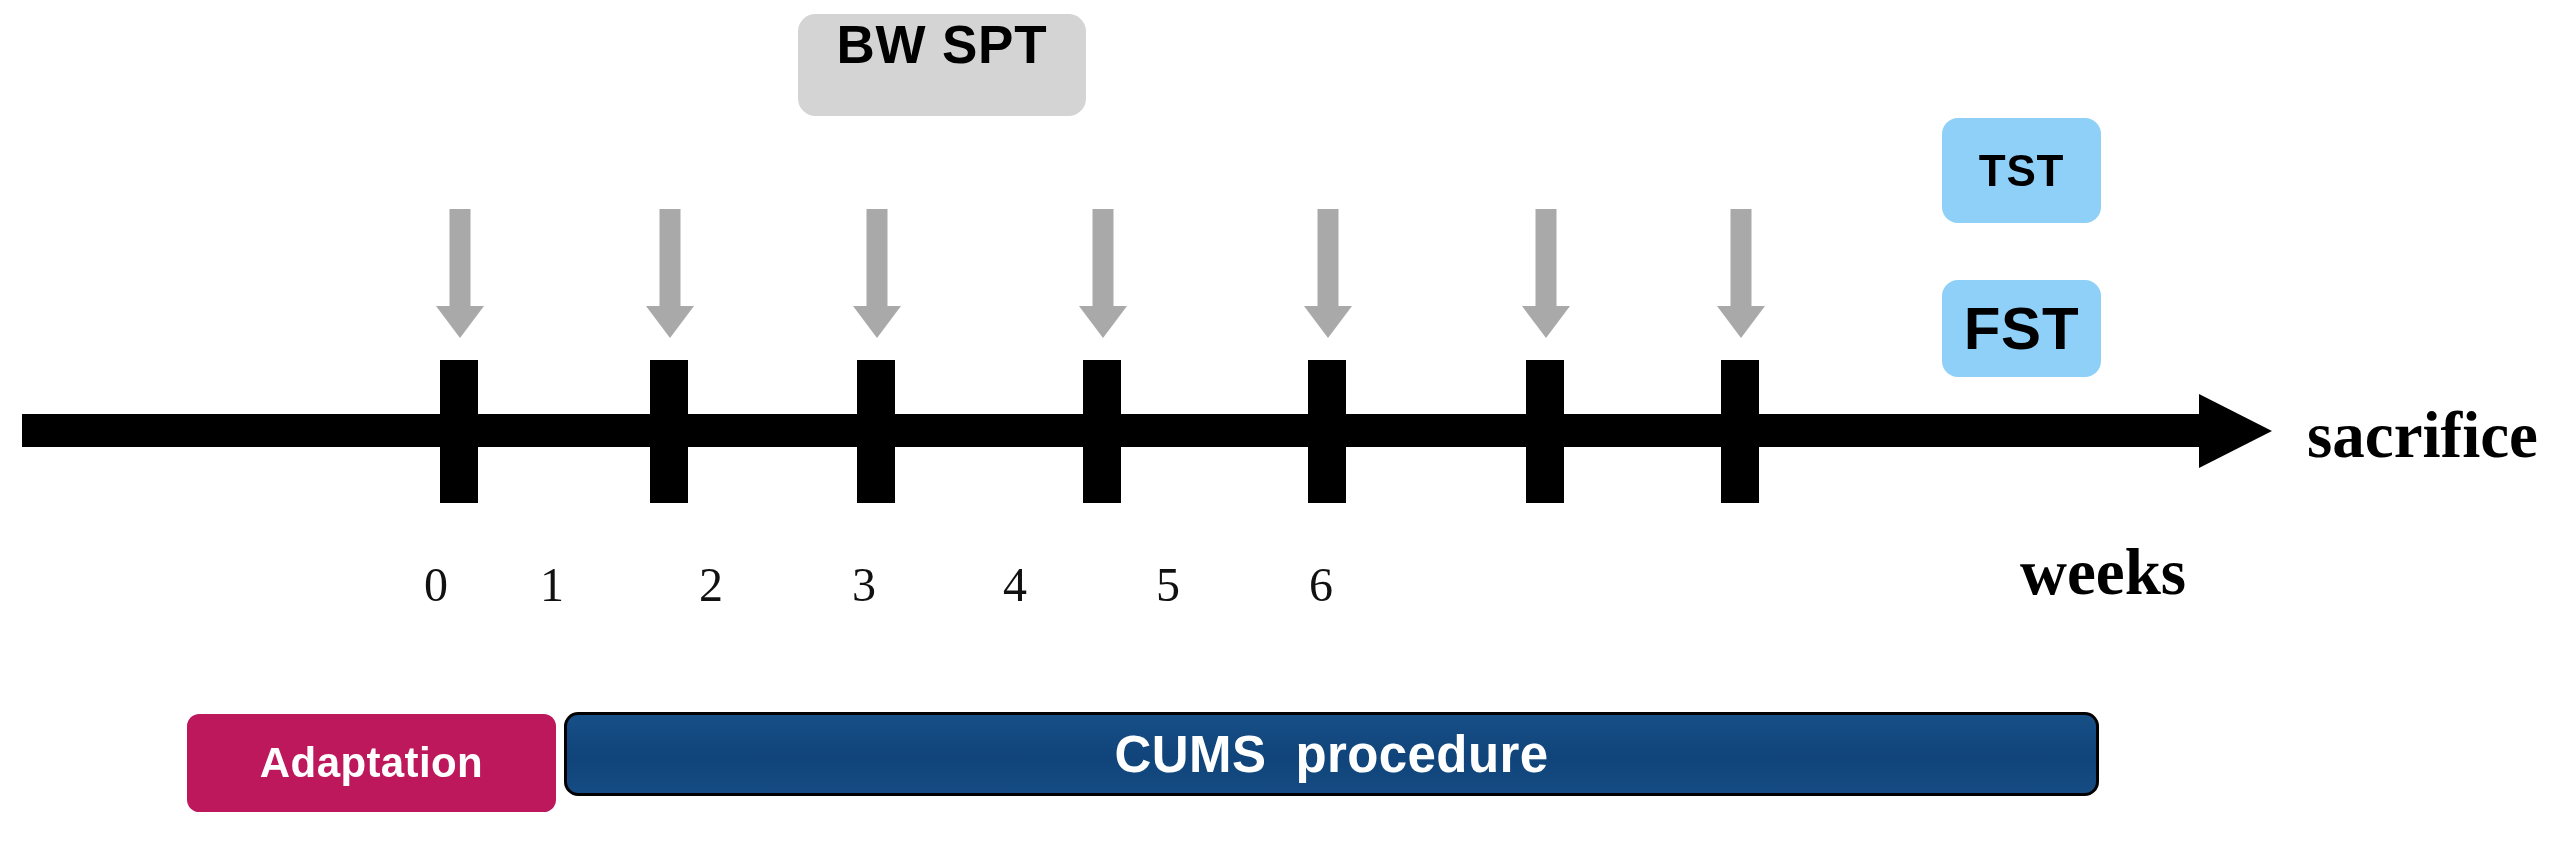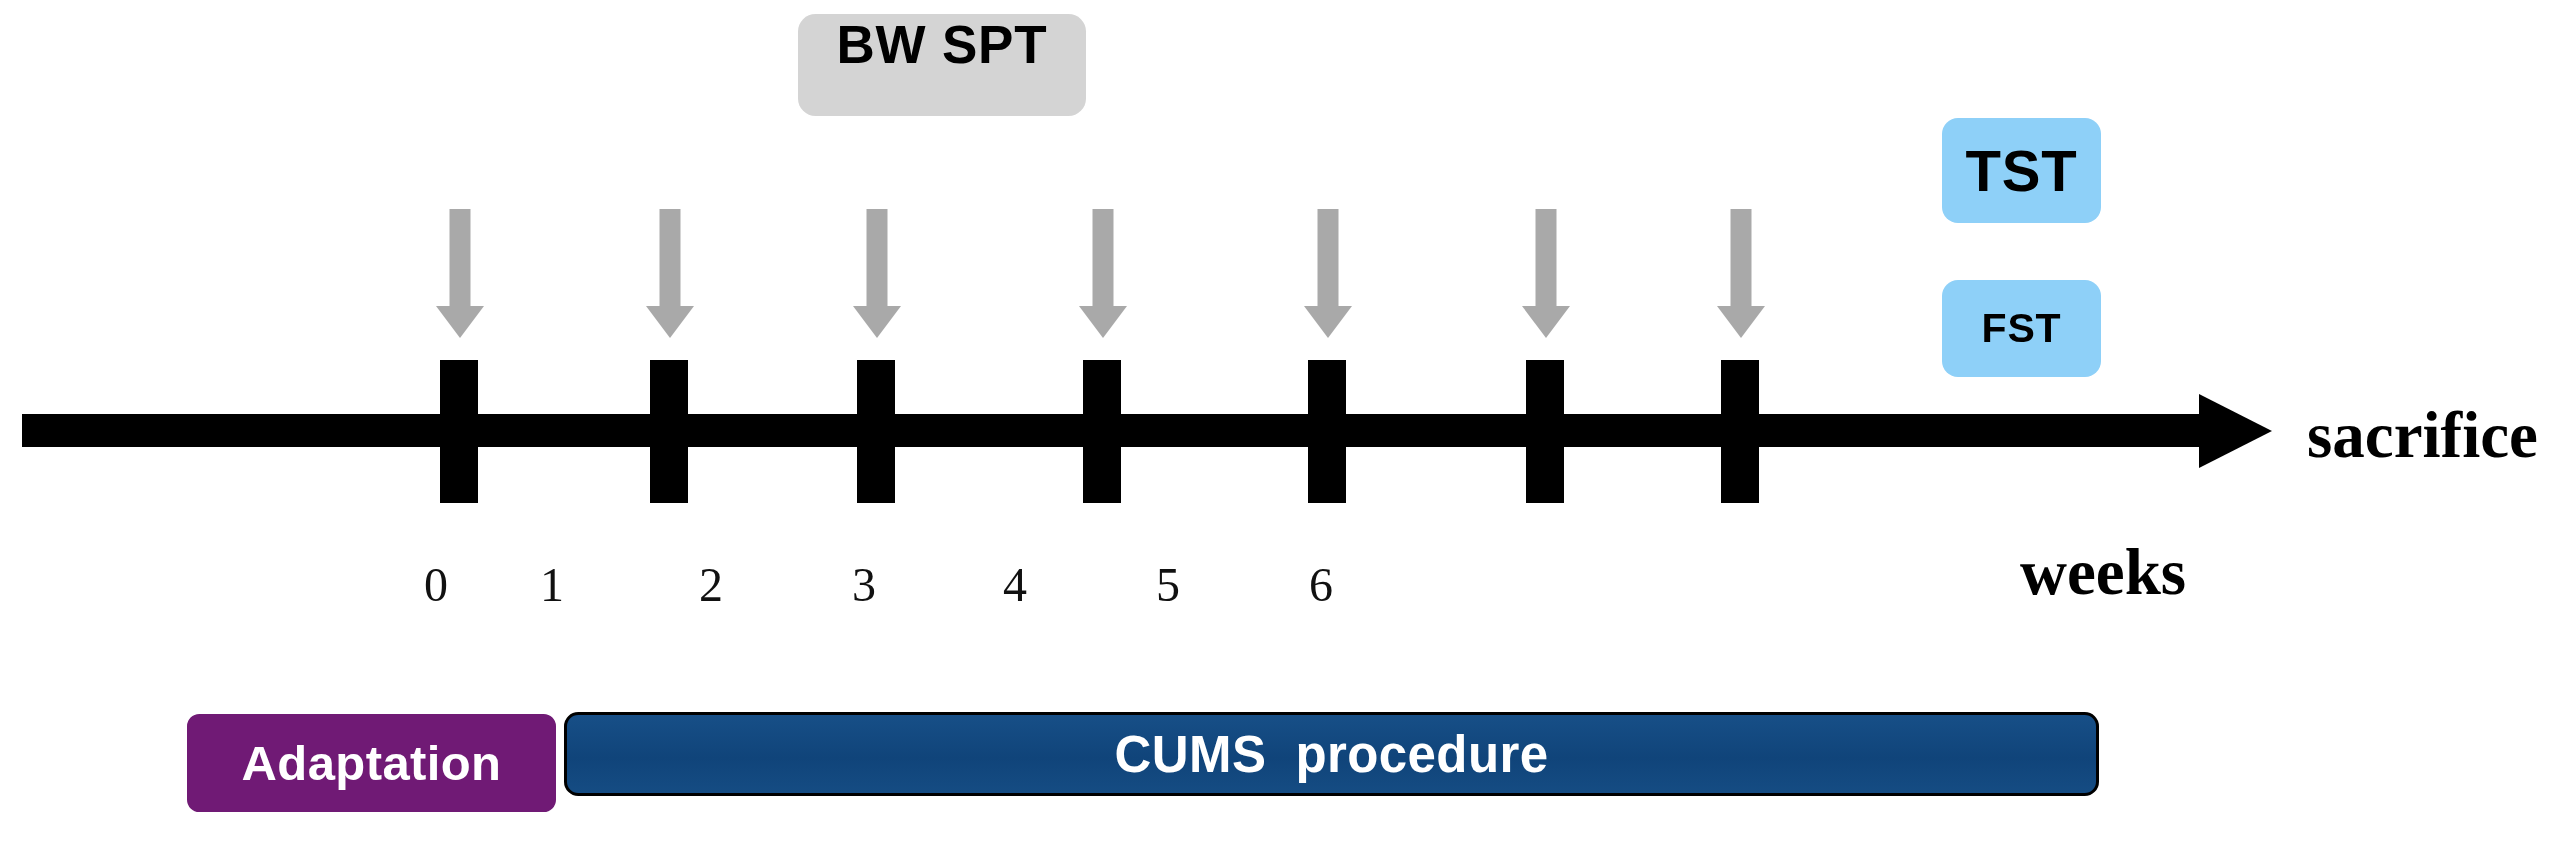--- a/index.html
+++ b/index.html
@@ -100,30 +100,30 @@
     font-family: "Liberation Serif", serif;
     font-weight: bold;
     font-size: 65px;
     color: #000000;
     white-space: nowrap;
   }
 
   
   .phase-adaptation {
     position: absolute;
-    background: #701a75;
+    background: #be185d;
     border: 2.4px solid #ffffff;
     border-radius: 14.3px;
     box-sizing: border-box;
     display: flex;
     align-items: center;
     justify-content: center;
     color: #ffffff;
     font-weight: bold;
-    font-size: 49px;
+    font-size: 42px;
     letter-spacing: 0.4px;
   }
   .phase-cums {
     position: absolute;
     background: #17518a;
     background: linear-gradient(180deg,#174f87 0%,#10447a 55%,#154c83 100%);
     border: 3.2px solid #000000;
     border-radius: 14.3px;
     box-sizing: border-box;
     display: flex;
@@ -138,25 +138,25 @@
 </style>
 </head>
 <body>
 
 <div id="stage">
 
   <div class="chip-gray" style="left:798px; top:14.3px; width:288px; height:102px; font-size:53px;">
     <span>BW SPT</span>
   </div>
 
-  <div class="chip-blue" style="left:1942px; top:118px; width:159px; height:105px; font-size:58px;">
+  <div class="chip-blue" style="left:1942px; top:118px; width:159px; height:105px; font-size:44px;">
     <span>TST</span>
   </div>
 
-  <div class="chip-blue" style="left:1942px; top:280px; width:159px; height:97px; font-size:41px;">
+  <div class="chip-blue" style="left:1942px; top:280px; width:159px; height:97px; font-size:60px;">
     <span>FST</span>
   </div>
 
   <div class="dose-arrow" style="left:436px; top:209px; width:48px; height:129px;">
     <div class="dose-shaft" style="height:97px;"></div>
     <div class="dose-head"></div>
   </div>
 
   <div class="dose-arrow" style="left:646px; top:209px; width:48px; height:129px;">
     <div class="dose-shaft" style="height:97px;"></div>

